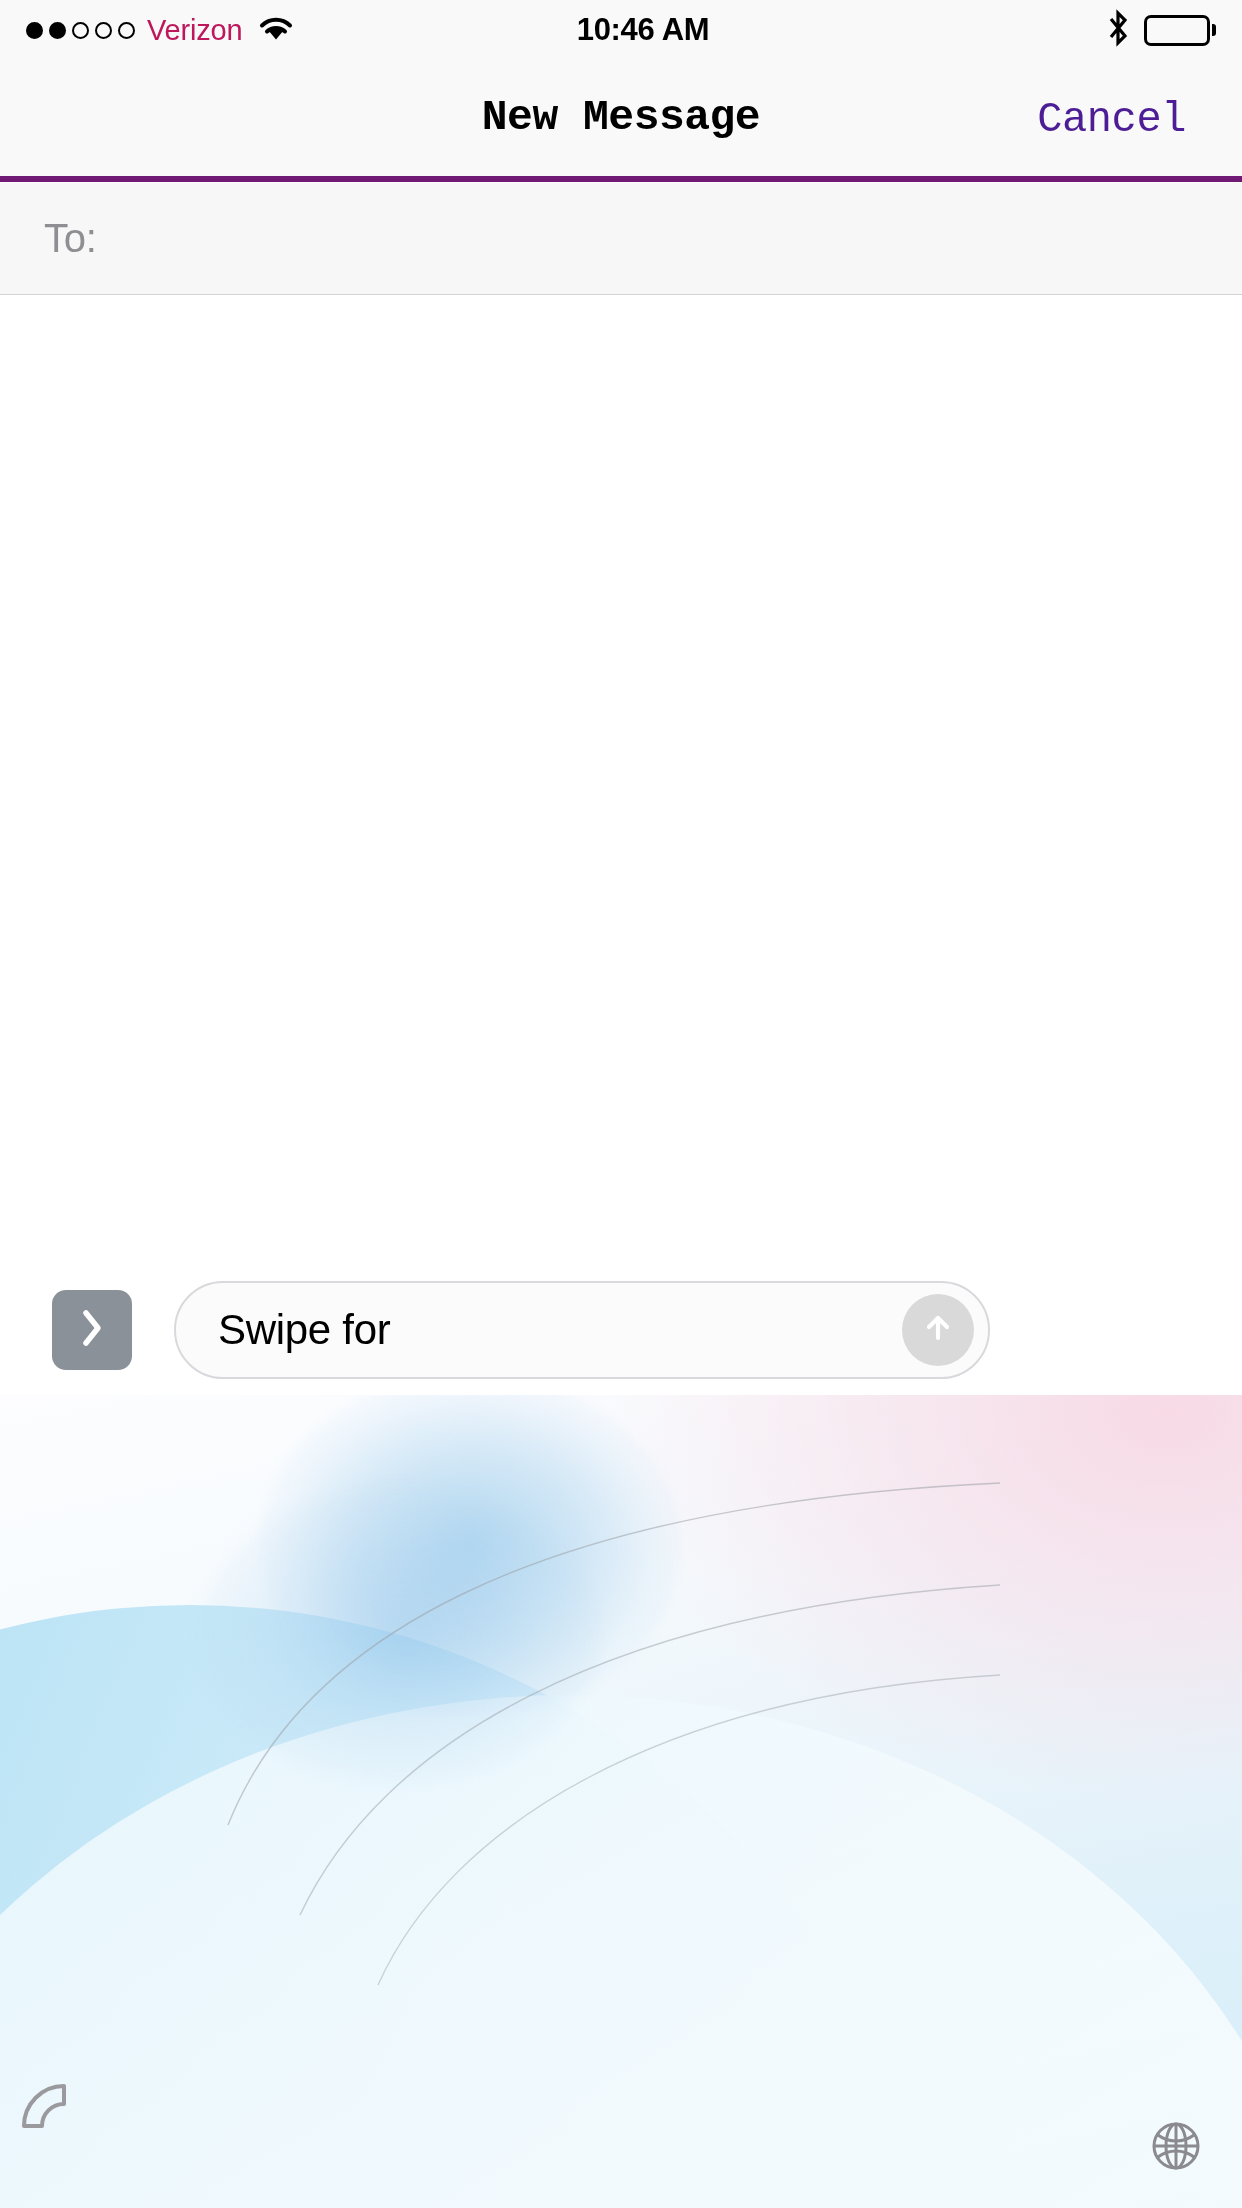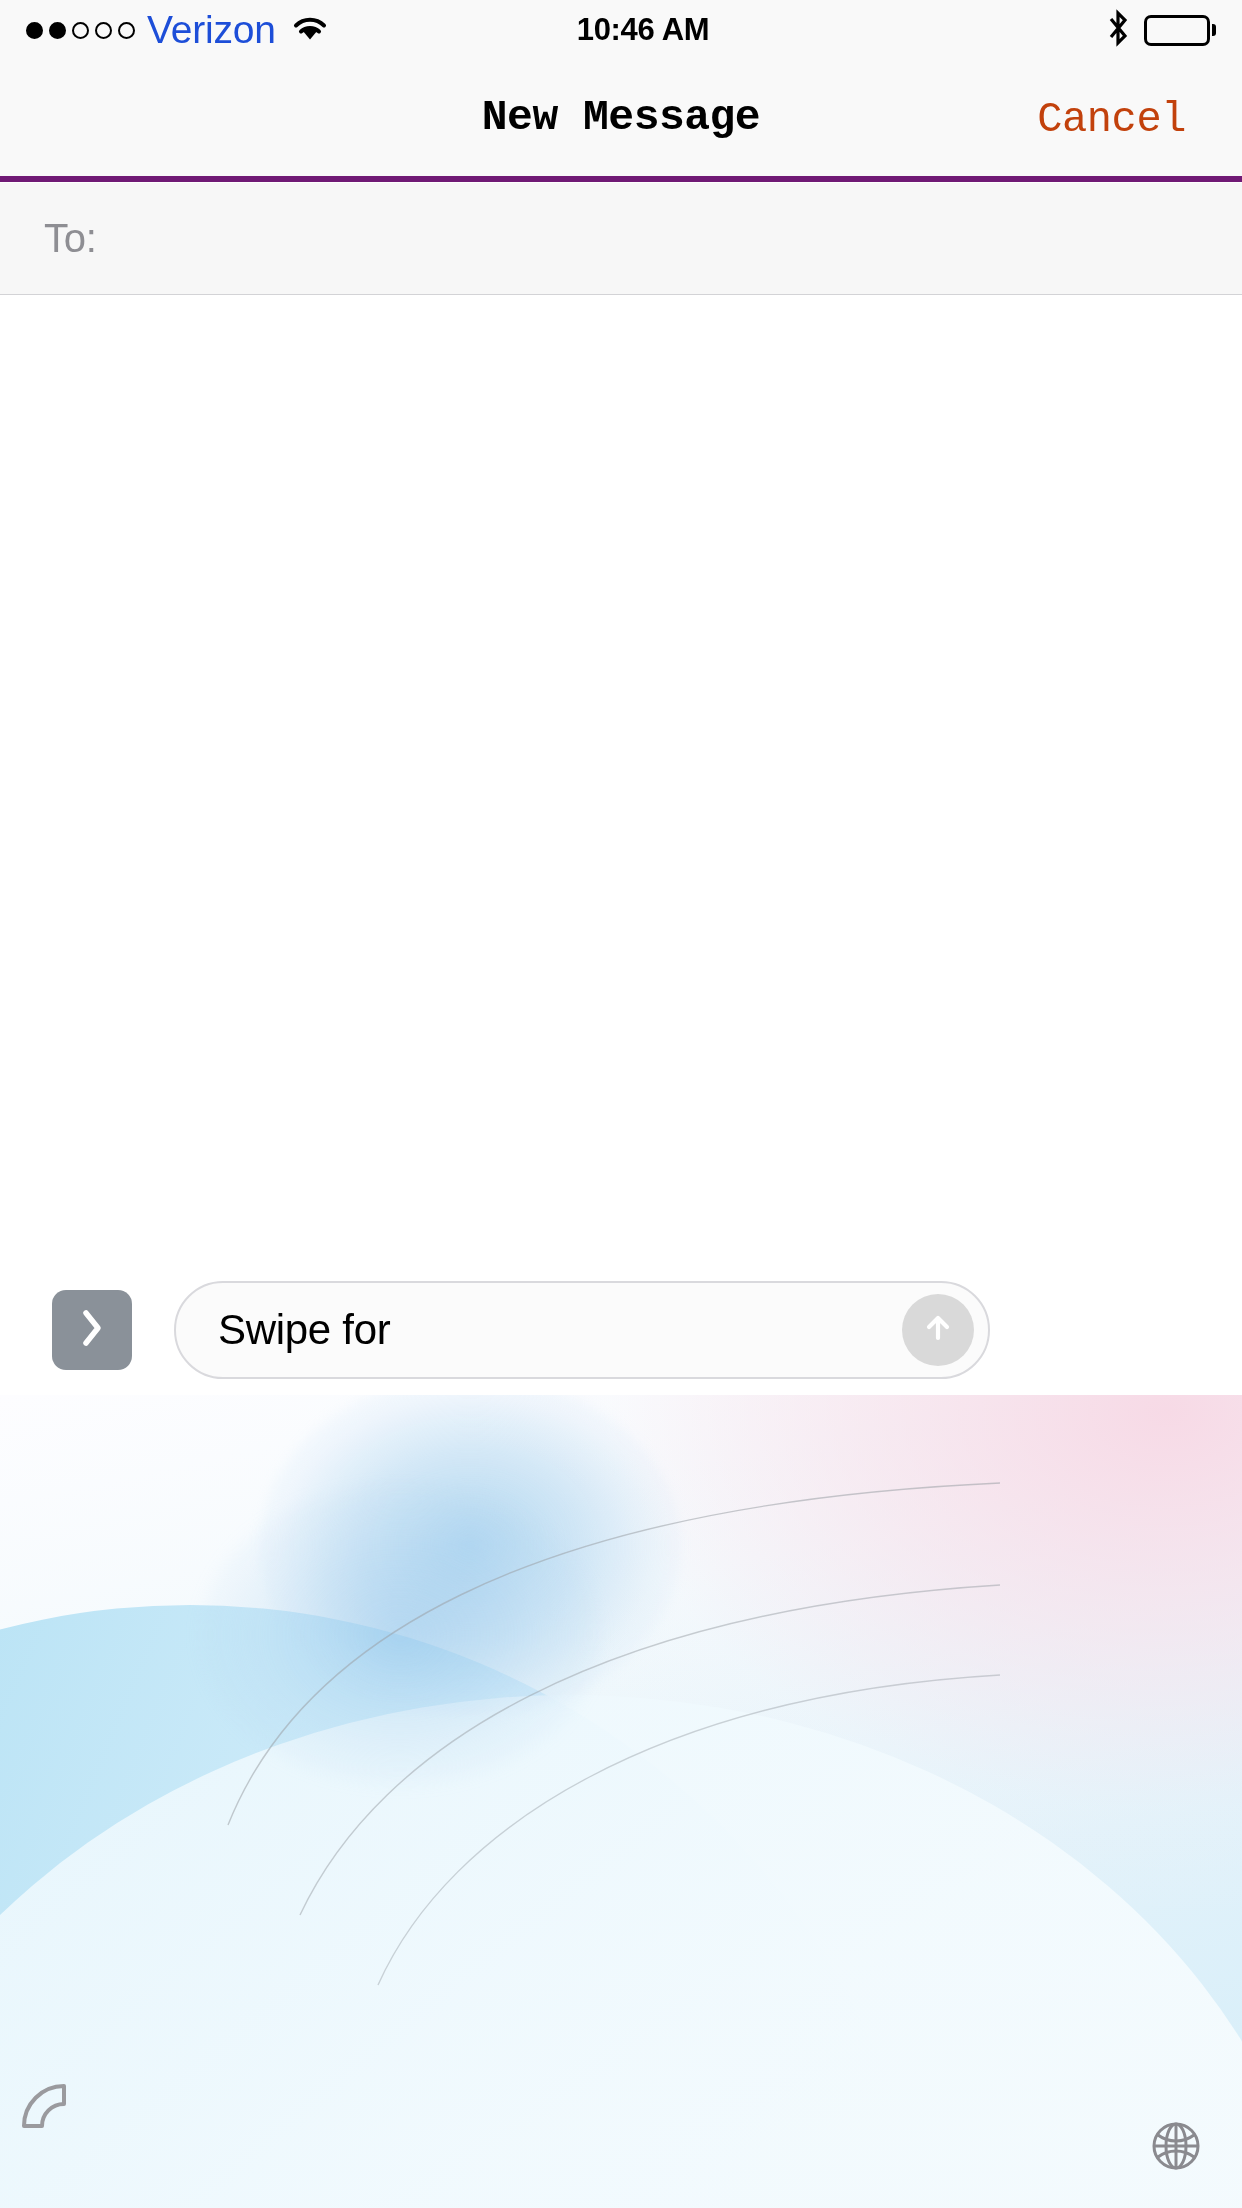--- a/index.html
+++ b/index.html
@@ -39,22 +39,22 @@
     gap: 6px;
   }
   .dot {
     width: 17px; height: 17px;
     border-radius: 50%;
     border: 2.5px solid #000;
     box-sizing: border-box;
   }
   .dot.filled { background: #000; }
   .carrier {
-    font-size: 39px;
-    color: #1d4ed8;
+    font-size: 29px;
+    color: #be185d;
     letter-spacing: -0.2px;
   }
   .wifi-icon {
     margin-left: 4px;
     display: block;
   }
   .status-center {
     position: absolute;
     left: 0; right: 0;
     text-align: center;
@@ -115,21 +115,21 @@
     font-size: 43px;
     font-weight: bold;
     color: #000;
     letter-spacing: -0.5px;
   }
   .nav-cancel {
     position: absolute;
     right: 56px;
     top: 36px;
     font-size: 42px;
-    color: #c2410c;
+    color: #4c1d95;
     letter-spacing: -0.4px;
     cursor: pointer;
   }
 
   
   .to-field {
     position: absolute;
     top: 183px; left: 0;
     width: 1242px;
     height: 112px;

